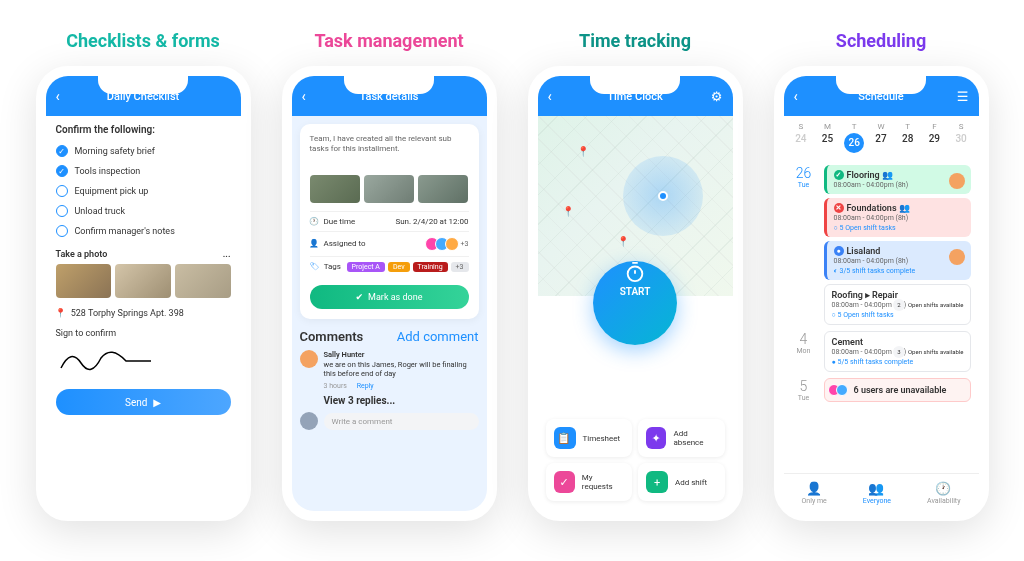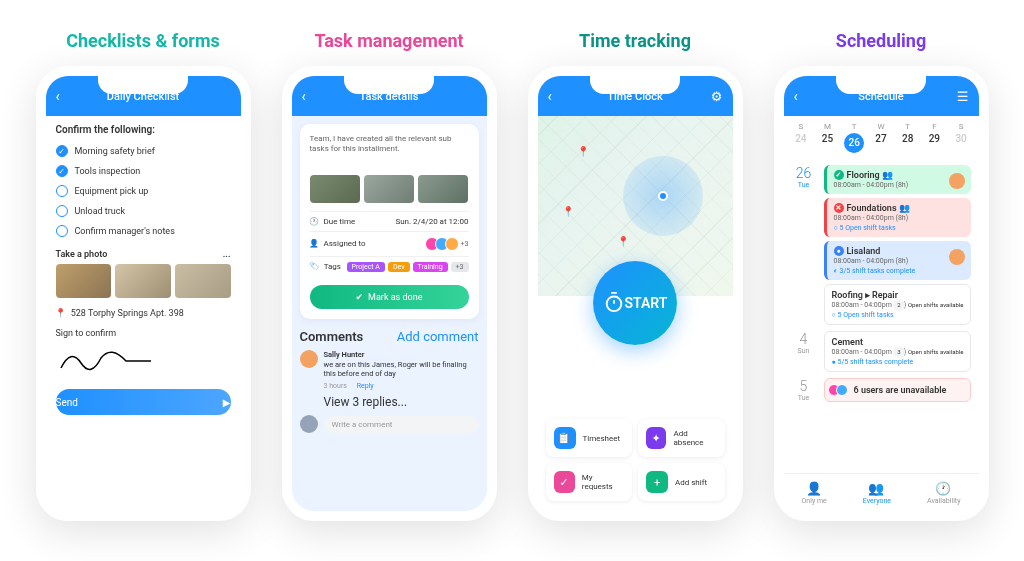--- a/index.html
+++ b/index.html
@@ -21,61 +21,61 @@
 .cb.on{background:#1e90ff}
 .cb.on::after{content:'✓';color:#fff;font-size:8px}
 .sect{font-size:9px;font-weight:600;margin:8px 0 5px;display:flex;justify-content:space-between}
 .photos{display:flex;gap:4px}
 .photo{flex:1;height:34px;border-radius:4px;background:linear-gradient(135deg,#bfa06a,#8b7355)}
 .photo:nth-child(2){background:linear-gradient(135deg,#d4c5a9,#9e8f73)}
 .photo:nth-child(3){background:linear-gradient(135deg,#c9bda3,#a89d85)}
 .addr{font-size:9px;margin:10px 0;display:flex;gap:4px}
 .sig{height:45px;display:flex;align-items:center}
 .sig svg{width:100px;height:35px}
-.sendbtn{background:linear-gradient(90deg,#1e90ff,#4da6ff);color:#fff;border-radius:18px;height:26px;display:flex;align-items:center;justify-content:space-between;gap:6px;font-size:10px;margin-top:6px}
+.sendbtn{background:linear-gradient(90deg,#1e90ff,#4da6ff);color:#fff;border-radius:18px;height:26px;display:flex;align-items:center;justify-content:center;gap:6px;font-size:10px;margin-top:6px}
 
 .p2 .content{background:#eaf3ff;padding:8px}
 .card{background:#fff;border-radius:10px;padding:10px;box-shadow:0 2px 8px rgba(0,0,0,0.05)}
 .tasktitle{color:#1e90ff;font-size:14px;font-weight:700;margin-bottom:5px}
 .taskdesc{font-size:8px;color:#666;margin-bottom:20px;line-height:1.3}
 .timgs{display:flex;gap:4px;margin-bottom:8px}
 .timg{flex:1;height:28px;border-radius:4px;background:linear-gradient(135deg,#7a8a6f,#5a6b52)}
 .timg:nth-child(2){background:linear-gradient(135deg,#9aa89f,#6f7d74)}
 .timg:nth-child(3){background:linear-gradient(135deg,#8a9a8f,#5f7065)}
 .row{display:flex;justify-content:space-between;align-items:center;padding:5px 0;font-size:8px;border-top:1px solid #f0f0f0}
 .row:first-of-type{border:none}
 .ricon{color:#1e90ff;margin-right:4px}
 .avatars{display:flex;align-items:center}
 .av{width:14px;height:14px;border-radius:50%;background:#f4a;margin-left:-4px;border:1px solid #fff}
 .av:nth-child(2){background:#4af}.av:nth-child(3){background:#fa4}
 .plus3{font-size:7px;color:#666;margin-left:2px}
 .tags{display:flex;gap:3px}
 .tag{padding:1px 5px;border-radius:3px;font-size:7px;color:#fff}
-.t1{background:#a855f7}.t2{background:#f59e0b}.t3{background:#d946ef}.t4{background:#e5e7eb;color:#666}
+.t1{background:#a855f7}.t2{background:#f59e0b}.t3{background:#b91c1c}.t4{background:#e5e7eb;color:#666}
 .donebtn{background:linear-gradient(90deg,#10b981,#34d399);color:#fff;border-radius:16px;height:24px;display:flex;align-items:center;justify-content:center;gap:5px;font-size:9px;margin-top:8px}
 .comments{margin-top:10px}
 .chead{display:flex;justify-content:space-between;font-size:13px;font-weight:600;margin-bottom:6px}
 .addc{color:#1e90ff;font-weight:400}
 .comment{display:flex;gap:6px;margin-bottom:4px}
 .cav{width:18px;height:18px;border-radius:50%;background:#f4a261;flex-shrink:0}
 .cbody{font-size:7.5px;line-height:1.3}
 .cname{font-weight:600}
 .cmeta{color:#999;font-size:7px;margin-top:3px}
 .reply{color:#1e90ff;margin-left:8px}
-.view3{font-size:12px;font-weight:400;margin:4px 0 6px 24px}
+.view3{font-size:10px;font-weight:700;margin:4px 0 6px 24px}
 .writec{display:flex;gap:6px;align-items:center;margin-top:4px}
 .winput{flex:1;background:#f3f4f6;border-radius:12px;padding:4px 8px;font-size:8px;color:#999}
 
 .p3 .content{position:relative}
 .map{height:180px;background:linear-gradient(135deg,#dff3e8 0%,#e8f4f0 40%,#f0f8ed 100%);position:relative;overflow:hidden}
 .map::before{content:'';position:absolute;inset:0;background:repeating-linear-gradient(45deg,transparent,transparent 15px,rgba(200,200,200,0.15) 15px,rgba(200,200,200,0.15) 16px),repeating-linear-gradient(-45deg,transparent,transparent 20px,rgba(180,200,190,0.2) 20px,rgba(180,200,190,0.2) 21px)}
 .radar{position:absolute;top:40px;right:30px;width:80px;height:80px;border-radius:50%;background:radial-gradient(circle,rgba(30,144,255,0.3),rgba(30,144,255,0.05))}
 .dot{position:absolute;top:50%;left:50%;transform:translate(-50%,-50%);width:10px;height:10px;border-radius:50%;background:#1e90ff;border:2px solid #fff}
 .pin{position:absolute;color:#1e90ff;font-size:10px}
-.startbtn{position:absolute;top:145px;left:50%;transform:translateX(-50%);width:84px;height:84px;border-radius:50%;background:linear-gradient(135deg,#1e90ff,#06b6d4);color:#fff;display:flex;align-items:center;justify-content:center;font-size:14px;font-weight:600;box-shadow:0 6px 20px rgba(30,144,255,0.4)}
+.startbtn{position:absolute;top:145px;left:50%;transform:translateX(-50%);width:84px;height:84px;border-radius:50%;background:linear-gradient(135deg,#1e90ff,#06b6d4);color:#fff;display:flex;flex-direction:column;align-items:center;font-size:10px;font-weight:600;box-shadow:0 6px 20px rgba(30,144,255,0.4)}
 .startbtn svg{width:22px;height:22px;margin-bottom:3px}
 .grid4{position:absolute;bottom:10px;left:8px;right:8px;display:grid;grid-template-columns:1fr 1fr;gap:6px}
 .gcard{background:#fff;border-radius:8px;padding:8px;display:flex;align-items:center;gap:7px;font-size:8px;box-shadow:0 1px 4px rgba(0,0,0,0.08)}
 .gicon{width:22px;height:22px;border-radius:6px;display:flex;align-items:center;justify-content:center;color:#fff;font-size:11px}
 .gi1{background:#1e90ff}.gi2{background:#7c3aed}.gi3{background:#ec4899}.gi4{background:#10b981}
 
 .p4 .content{padding:0}
 .week{display:flex;justify-content:space-around;padding:6px 4px;font-size:8px}
 .wday{text-align:center;color:#999;width:24px}
 .wday .n{font-size:10px;margin-top:2px;font-weight:500;color:#333}
@@ -353,21 +353,21 @@
                 <div class="sbadge">
                   <span class="sbn">2</span>
                   <span>Open shifts available</span>
                 </div>
               </div>
             </div>
           </div>
           <div class="sday">
             <div class="sdate">
               <div class="sdn gray">4</div>
-              <div class="sdw gray">Sun</div>
+              <div class="sdw gray">Mon</div>
             </div>
             <div class="sitems">
               <div class="sitem si-white">
                 <div class="sname"> Cement</div>
                 <div class="stime">08:00am - 04:00pm (8h)</div>
                 <div class="ssub">● 5/5 shift tasks complete</div>
                 <div class="sbadge">
                   <span class="sbn">3</span>
                   <span>Open shifts available</span>
                 </div>

